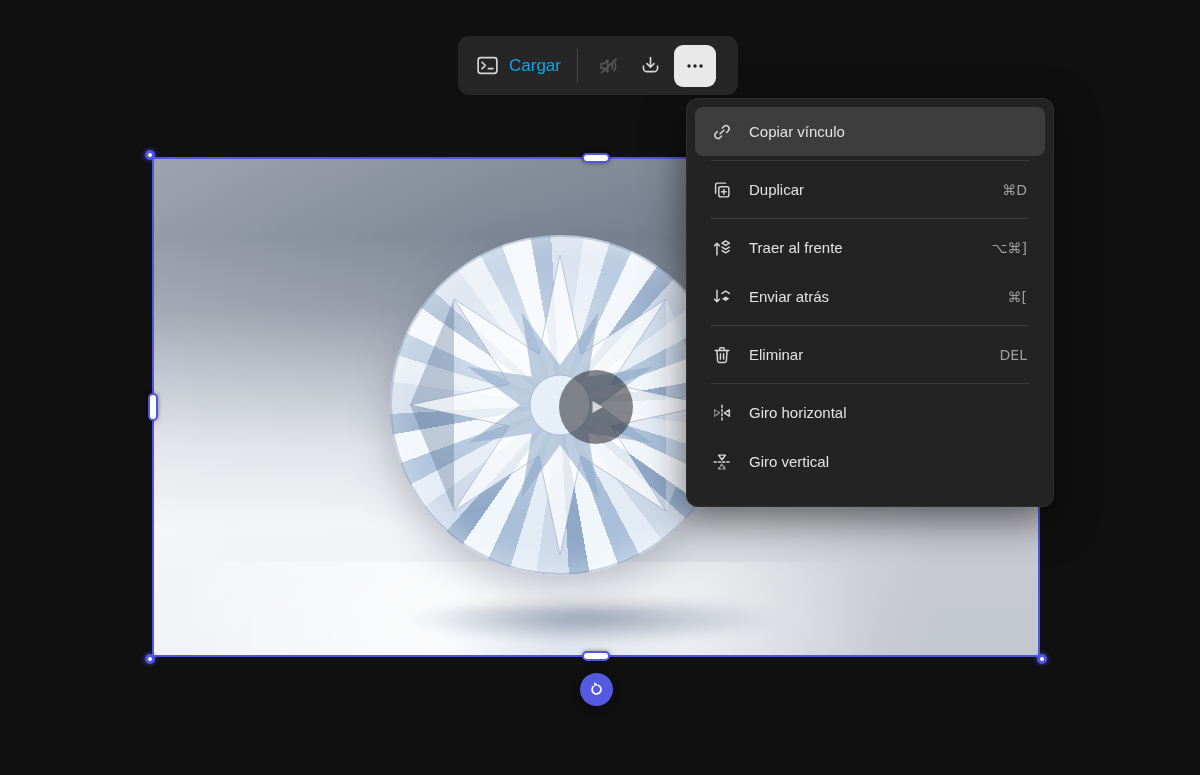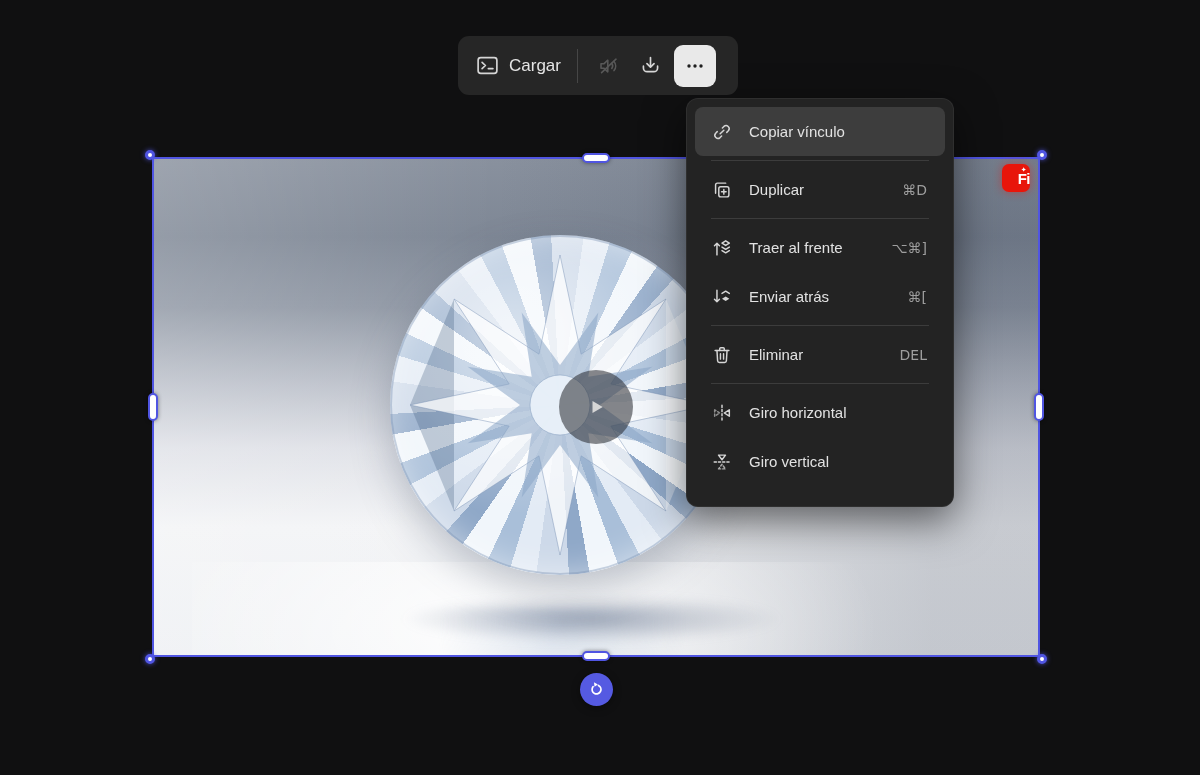--- a/index.html
+++ b/index.html
@@ -97,32 +97,32 @@
   .fi-badge .sparkle { position:absolute; right:4px; top:2px; font-size:7px; line-height:7px; }
 
   
   .toolbar {
     position:absolute; left:458px; top:36px; width:280px; height:59px;
     background:#262626; border-radius:11px; z-index:60;
     display:flex; align-items:center; padding:0 7px;
   }
   .tb-load {
     display:flex; align-items:center; gap:9px; padding:8px 10px;
-    border-radius:8px; cursor:pointer; color:#e5e5e5; font-size:17px;
+    border-radius:8px; cursor:pointer; color:#0ea5e9; font-size:17px;
   }
   .tb-divider { width:1px; height:34px; background:#464646; margin:0 10px 0 6px; }
   .tb-icon-btn {
     width:42px; height:42px; border-radius:9px;
     display:flex; align-items:center; justify-content:center; cursor:pointer;
   }
   .tb-more { background:#e9e9e9; margin-left:2px; }
 
   
   .menu {
-    position:absolute; left:686px; top:98px; width:268px; z-index:50;
+    position:absolute; left:686px; top:98px; width:368px; z-index:50;
     background:#232323; border-radius:12px;
     border:1px solid rgba(255,255,255,.055);
     box-shadow:0 14px 40px rgba(0,0,0,.55);
     padding:8px 8px 20px 8px;
   }
   .menu-item {
     height:49px; display:flex; align-items:center; gap:16px;
     padding:0 10px 0 16px; border-radius:8px; cursor:pointer;
   }
   .menu-item.highlighted { background:#3d3d3d; }

